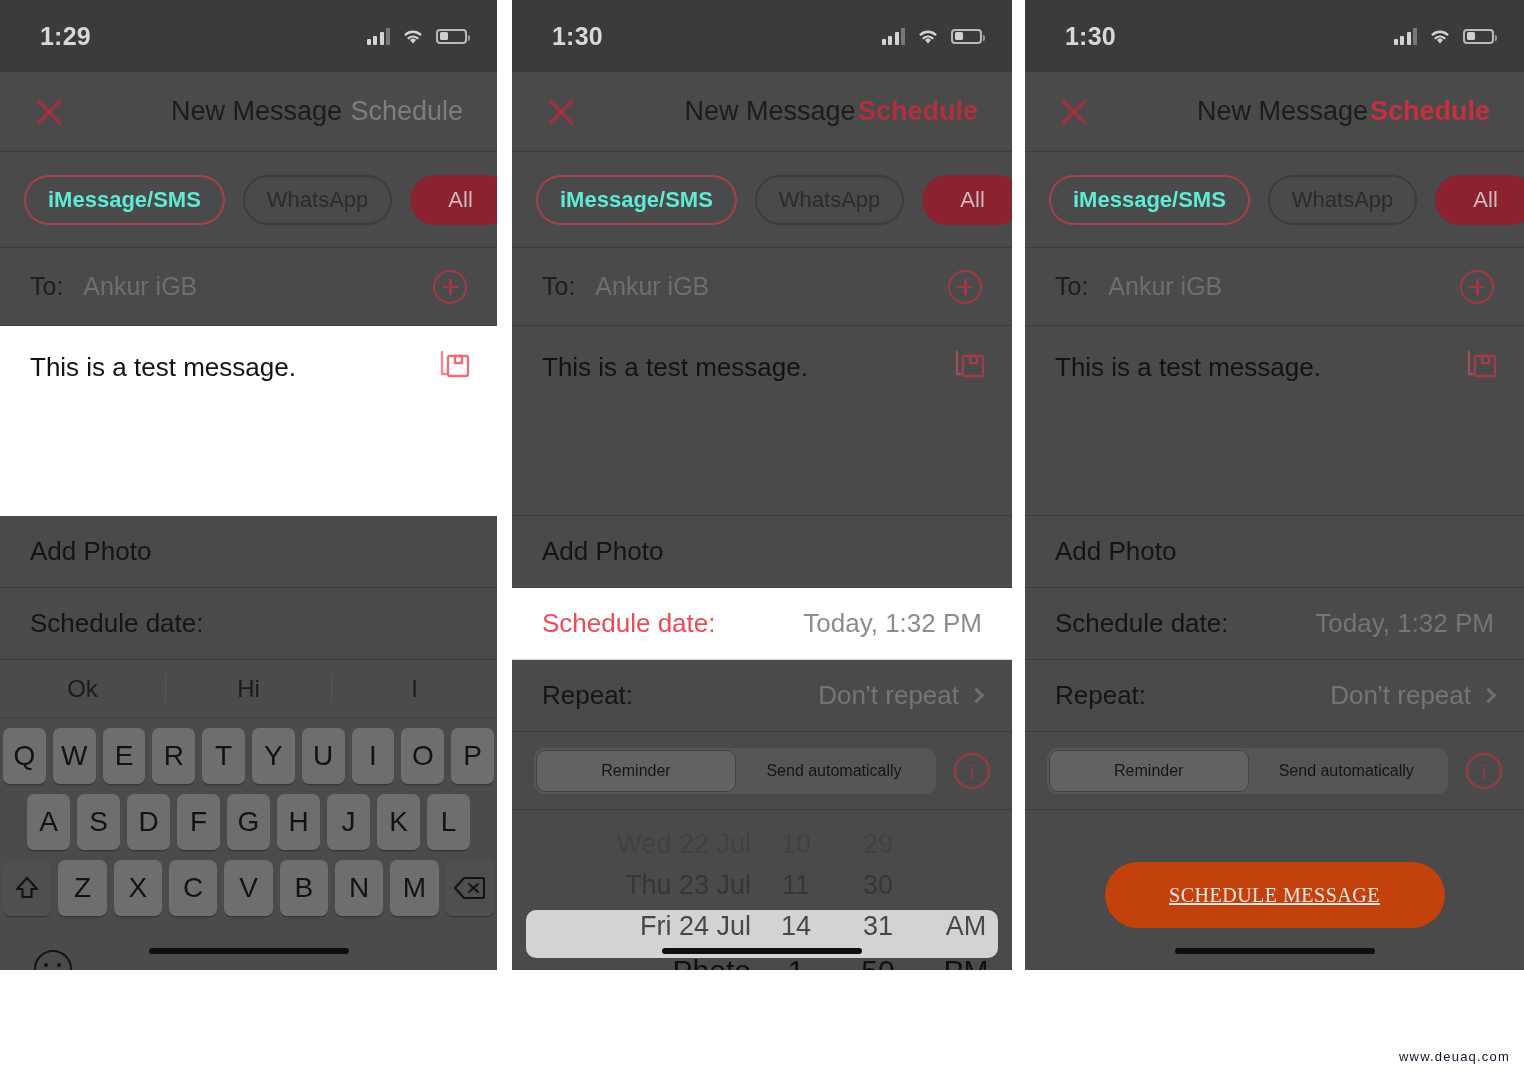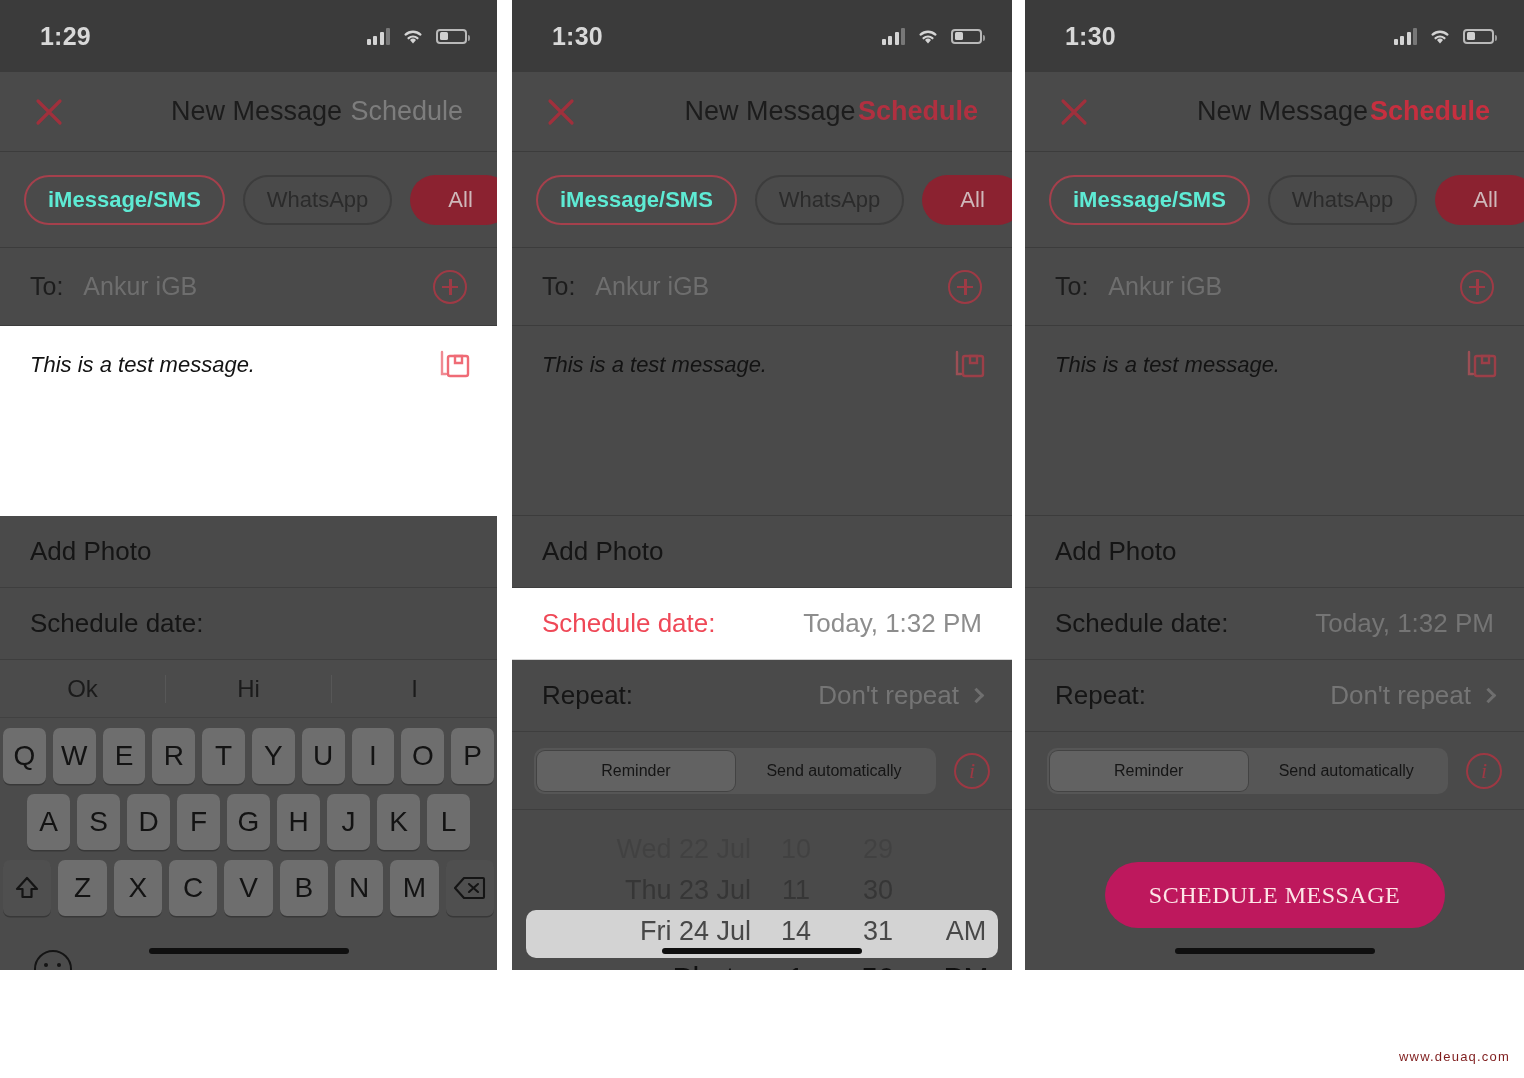--- a/index.html
+++ b/index.html
@@ -144,21 +144,21 @@
   .plus-btn::before { left: 7px; right: 7px; top: 14px; height: 2.5px; }
   .plus-btn::after  { top: 7px; bottom: 7px; left: 14px; width: 2.5px; }
 
   
   .msgbody {
     position: relative;
     padding: 26px 30px;
     border-bottom: 1px solid rgba(0,0,0,0.18);
   }
   .msgbody.lit { background:#ffffff; border-bottom: none; }
-  .msg-text { font-size: 22px; color: #131313; font-style: italic; }
+  .msg-text { font-size: 26px; color: #131313; }
   .save-icon { position: absolute; right: 26px; top: 22px; }
 
   
   .listrow {
     height: 72px;
     display: flex; align-items: center;
     padding: 0 30px;
     border-bottom: 1px solid rgba(0,0,0,0.16);
     font-size: 26px;
     color: #151515;
@@ -203,40 +203,41 @@
     color: #9d3843;
     display: flex; align-items: center; justify-content: center;
     font-size: 22px; font-style: italic; font-family: "Liberation Serif", serif;
     flex: none;
   }
 
   
   .cta-wrap { display: flex; justify-content: center; padding: 52px 0 0 0; }
   .cta {
     width: 340px; height: 66px;
-    background: #be185d;
+    background: #c2410c;
     border-radius: 33px;
     display: flex; align-items: center; justify-content: center;
     color: #fde6e7;
-    font-size: 24px;
+    font-size: 20px;
     font-family: "Liberation Serif", serif;
     letter-spacing: 0.5px;
+    text-decoration: underline;
   }
 
   
   .picker {
     position: relative;
     height: 248px;
     background: #4a4a4a;
     overflow: hidden;
   }
   .picker-rows { position: relative; }
   .prow {
     height: 41px;
-    display: flex; align-items: flex-end;
+    display: flex; align-items: center;
     font-size: 27px;
     color: #262626;
   }
   .prow .c-day { width: 245px; text-align: right; padding-right: 6px; }
   .prow .c-hr  { width: 78px;  text-align: center; }
   .prow .c-min { width: 86px;  text-align: center; }
   .prow .c-ap  { width: 90px;  text-align: center; }
   .prow.f1 { opacity: 0.22; }
   .prow.f2 { opacity: 0.55; }
   .prow.f3 { opacity: 0.8; }
@@ -299,21 +300,21 @@
   .home-ind {
     position: absolute; bottom: 16px; left: 0; right: 0;
     display: flex; justify-content: center;
   }
   .home-ind i { display:block; width: 200px; height: 6px; background:#0f0f0f; border-radius: 3px; }
 
   .watermark {
     position: absolute;
     right: 14px; bottom: 14px;
     font-size: 13px;
-    color: #7f1d1d;
+    color: #0f172a;
     letter-spacing: 1.2px;
   }
 </style>
 </head>
 <body>
 
 <div class="stage">
 
   <div class="phone" id="phone1">
 

